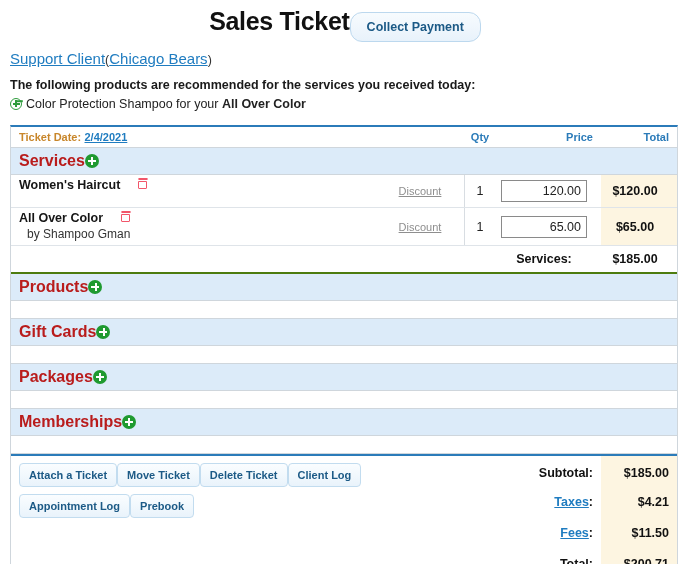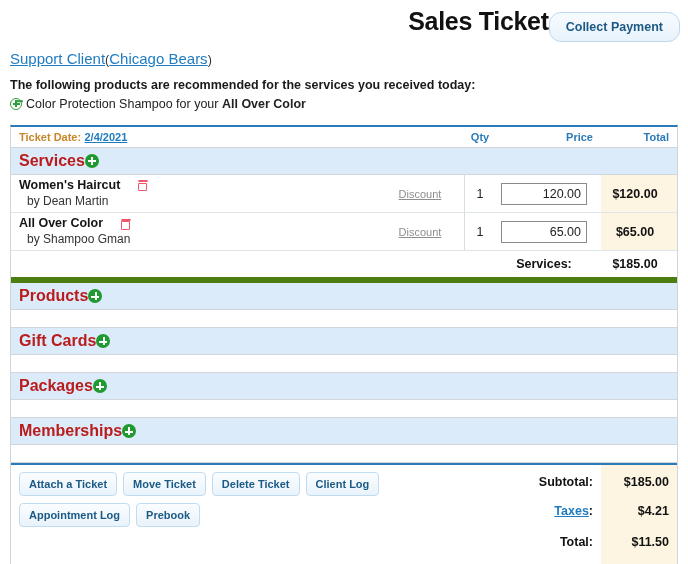--- a/index.html
+++ b/index.html
@@ -15,21 +15,21 @@
     color: #222222;
     overflow: hidden;
   }
 
   .page { position: relative; width: 688px; height: 564px; }
 
   
   .header-row {
     display: flex;
     align-items: flex-start;
-    justify-content: flex-end;
+    justify-content: center;
     padding: 8px 8px 0 10px;
   }
   .page-title {
     font-size: 25px;
     font-weight: bold;
     color: #111111;
     letter-spacing: -0.3px;
     line-height: 1.1;
     margin: 0;
   }
@@ -202,21 +202,21 @@
     background: #ffffff;
     align-items: stretch;
     min-height: 32px;
   }
   .item-row .c-main { padding: 3px 0 3px 8px; }
   .item-name {
     font-weight: bold;
     font-size: 12.5px;
     color: #151515;
     display: flex;
-    align-items: center;
+    align-items: flex-start;
     gap: 18px;
     line-height: 1.25;
   }
   .item-by {
     font-size: 12px;
     color: #333333;
     padding-left: 8px;
     line-height: 1.3;
   }
   .trash {
@@ -265,40 +265,40 @@
     text-align: right;
     padding: 3px 5px;
     box-sizing: border-box;
   }
 
   .c-total.cream { background: #fdf5e1; }
   .total-val { font-weight: bold; font-size: 12.5px; color: #111111; }
 
   
   .sec-sub {
-    border-bottom: 6px solid #4d7c0f;
+    border-bottom: 2px solid #4d7c0f;
     background: #ffffff;
     min-height: 26px;
     align-items: center;
   }
   .sec-sub-label {
     font-weight: bold;
     font-size: 12.5px;
     color: #111111;
   }
 
   
   .footer {
     border-top: 2px solid #2b7bb9;
     display: flex;
     align-items: stretch;
     background: #ffffff;
   }
   .footer-left { flex: 1 1 auto; padding: 7px 0 10px 8px; }
-  .btn-row { display: flex; gap: 6px; margin-bottom: 7px; }
+  .btn-row { display: flex; margin-bottom: 7px; }
   .mini-btn {
     background: linear-gradient(#fafdff, #e9f3fb);
     border: 1px solid #c2dcef;
     border-radius: 4px;
     color: #1c5a86;
     font-weight: bold;
     font-size: 11px;
     padding: 5px 9px;
     cursor: pointer;
     white-space: nowrap;
@@ -380,21 +380,20 @@
       <span>Services</span>
       <span class="plus-solid"></span>
     </div>
 
     <div class="trow item-row">
       <div class="c-main">
         <div class="item-name">
           <span>Women's Haircut</span>
           <span class="trash"></span>
         </div>
-        <div class="item-by">by Dean Martin</div>
       </div>
       <div class="c-disc">
         <div class="cellpad">
             <span class="discount-link">Discount</span>
           </div>
       </div>
       <div class="c-qty">
         <div class="cellpad center">
             <span class="qty-val">1</span>
           </div>
@@ -492,20 +491,21 @@
         <div class="btn-row">
           <button class="mini-btn">Appointment Log</button>
           <button class="mini-btn">Prebook</button>
         </div>
       </div>
 
       <div class="footer-right">
         <div class="fr-labels">
           <div class="fr-line first"><span>Subtotal</span>:</div>
           <div class="fr-line"><span class="fr-link">Taxes</span>:</div>
+          <div class="fr-line"><span class="fr-link">Fees</span>:</div>
           <div class="fr-line"><span>Total</span>:</div>
         </div>
         <div class="fr-values">
           <div class="fr-line first">$185.00</div>
           <div class="fr-line">$4.21</div>
           <div class="fr-line">$11.50</div>
           <div class="fr-line">$200.71</div>
         </div>
       </div>
     </div>

